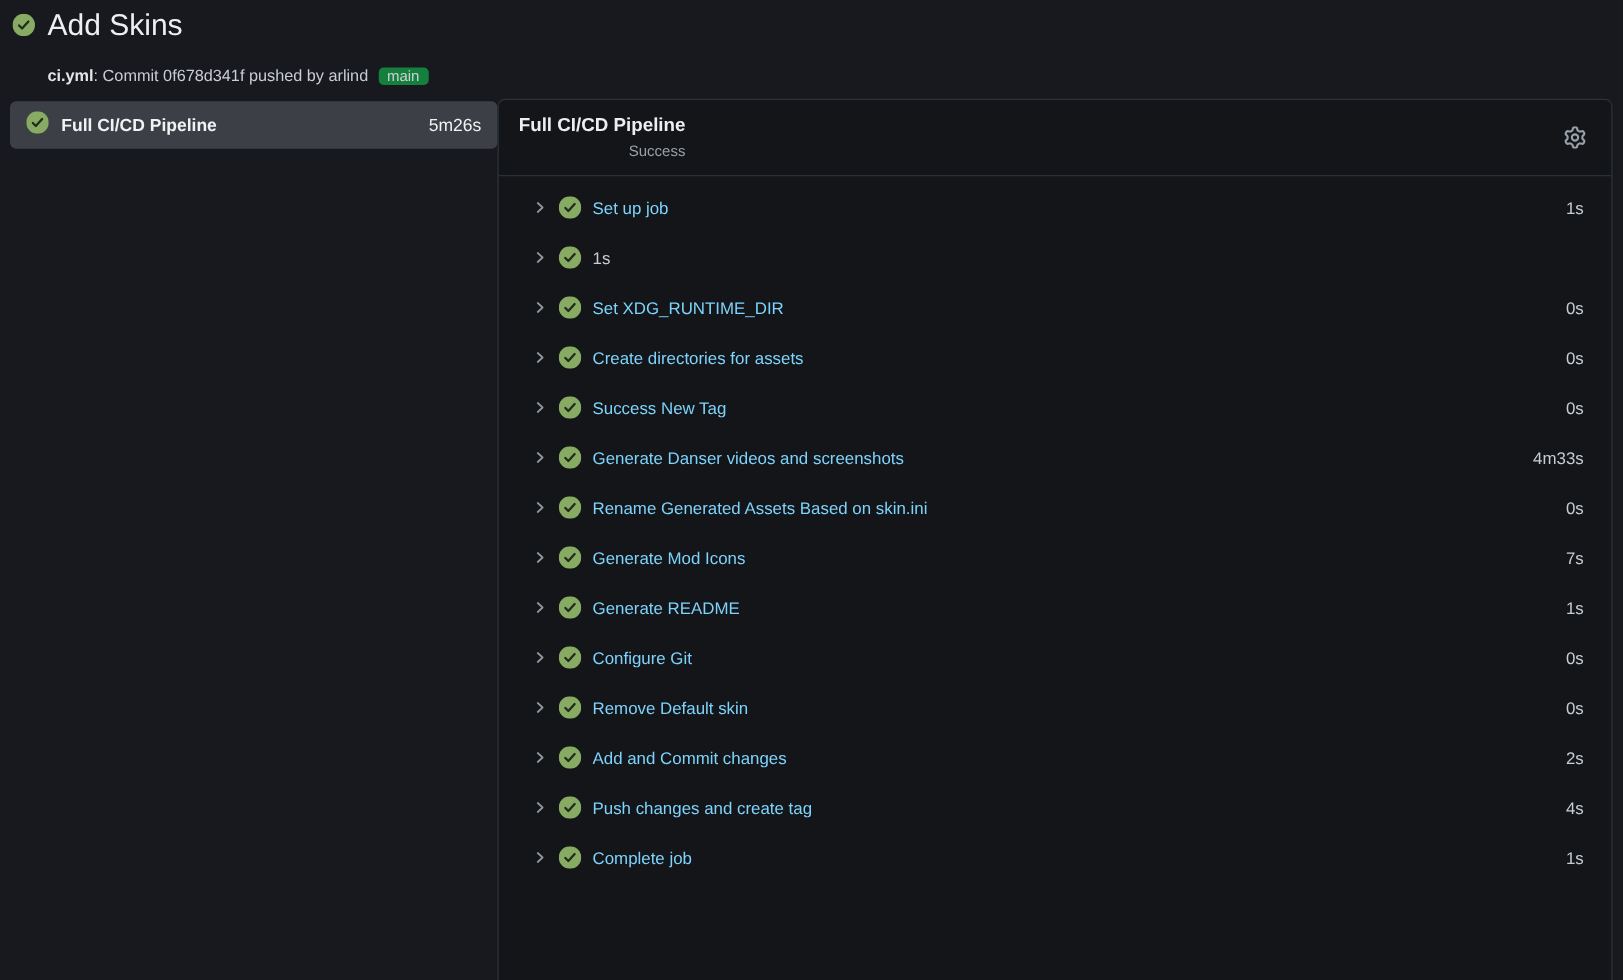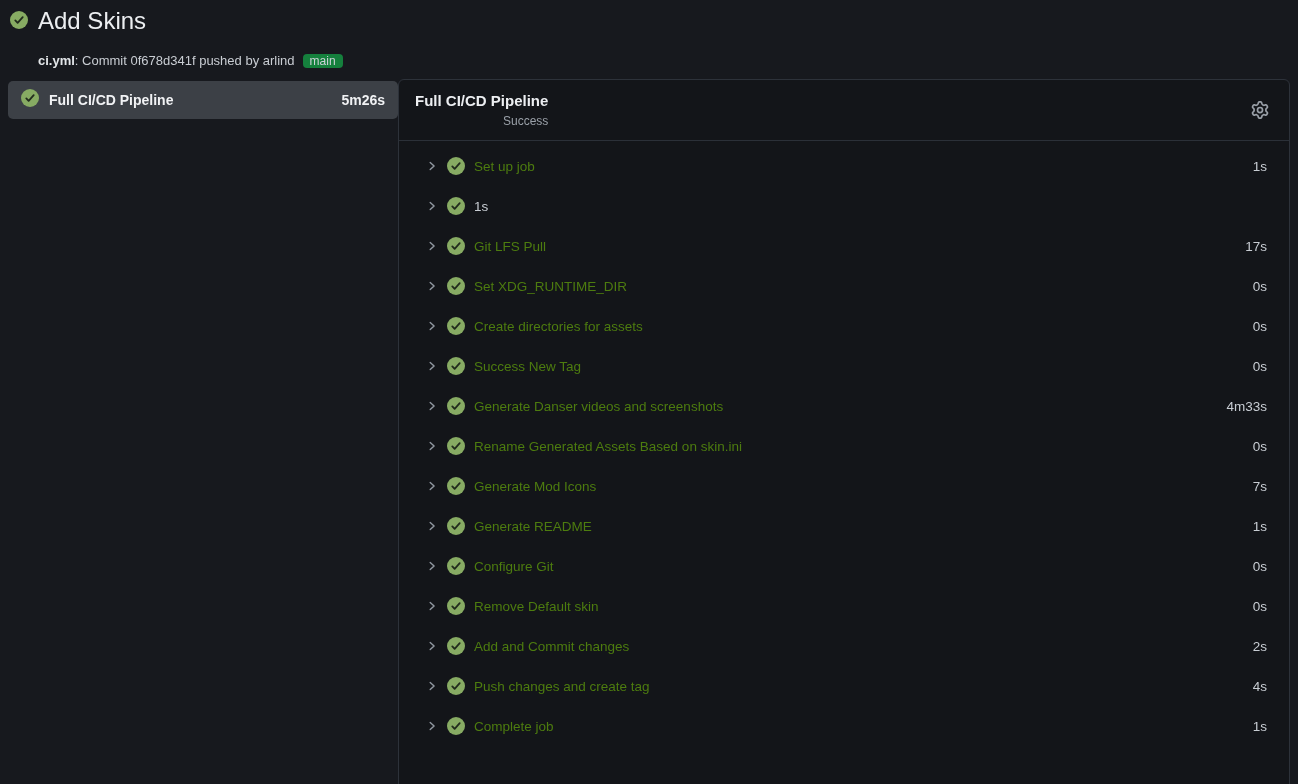--- a/index.html
+++ b/index.html
@@ -69,21 +69,21 @@
     flex: 1;
     font-size: 14px;
     font-weight: 700;
     color: #f1f2f4;
     white-space: nowrap;
     overflow: hidden;
     text-overflow: ellipsis;
   }
   .job-card .job-duration {
     font-size: 14px;
-    font-weight: 700;
+    font-weight: 400;
     color: #f1f2f4;
   }
 
   
   .job-panel {
     flex: 1;
     height: 712px;
     background: #131519;
     border: 1px solid #2d323a;
     border-radius: 6px;
@@ -127,21 +127,21 @@
     align-items: center;
     gap: 9px;
     padding: 0 22px 0 27px;
     cursor: pointer;
   }
   .step-chevron { flex: 0 0 auto; display: flex; }
   .step-status { flex: 0 0 auto; display: flex; }
   .step-name {
     flex: 1;
     font-size: 13.5px;
-    color: #4d7c0f;
+    color: #7dd3fc;
     white-space: nowrap;
     overflow: hidden;
     text-overflow: ellipsis;
   }
   .step-duration {
     font-size: 13.5px;
     color: #c8cdd3;
   }
 </style>
 </head>
@@ -221,35 +221,20 @@
       <svg width="12" height="12" viewBox="0 0 16 16">
         <path d="M5.6 3.2 L10.8 8 L5.6 12.8" fill="none" stroke="#9097a0" stroke-width="1.9" stroke-linecap="round" stroke-linejoin="round"></path>
       </svg>
     </span>
     <span class="step-status">
             <svg width="18" height="18" viewBox="0 0 16 16">
     <circle cx="8" cy="8" r="8" fill="#87ab63"></circle>
     <path d="M4.7 8.3l2.1 2.2 4.5-5" fill="none" stroke="#222c1d" stroke-width="1.6" stroke-linecap="round" stroke-linejoin="round"></path>
   </svg>
           </span>
-    <span class="step-name">Git LFS Pull</span>
-    <span class="step-duration">17s</span>
-  </div>
-        <div class="step-row">
-    <span class="step-chevron">
-      <svg width="12" height="12" viewBox="0 0 16 16">
-        <path d="M5.6 3.2 L10.8 8 L5.6 12.8" fill="none" stroke="#9097a0" stroke-width="1.9" stroke-linecap="round" stroke-linejoin="round"></path>
-      </svg>
-    </span>
-    <span class="step-status">
-            <svg width="18" height="18" viewBox="0 0 16 16">
-    <circle cx="8" cy="8" r="8" fill="#87ab63"></circle>
-    <path d="M4.7 8.3l2.1 2.2 4.5-5" fill="none" stroke="#222c1d" stroke-width="1.6" stroke-linecap="round" stroke-linejoin="round"></path>
-  </svg>
-          </span>
     <span class="step-name">Set XDG_RUNTIME_DIR</span>
     <span class="step-duration">0s</span>
   </div>
         <div class="step-row">
     <span class="step-chevron">
       <svg width="12" height="12" viewBox="0 0 16 16">
         <path d="M5.6 3.2 L10.8 8 L5.6 12.8" fill="none" stroke="#9097a0" stroke-width="1.9" stroke-linecap="round" stroke-linejoin="round"></path>
       </svg>
     </span>
     <span class="step-status">

